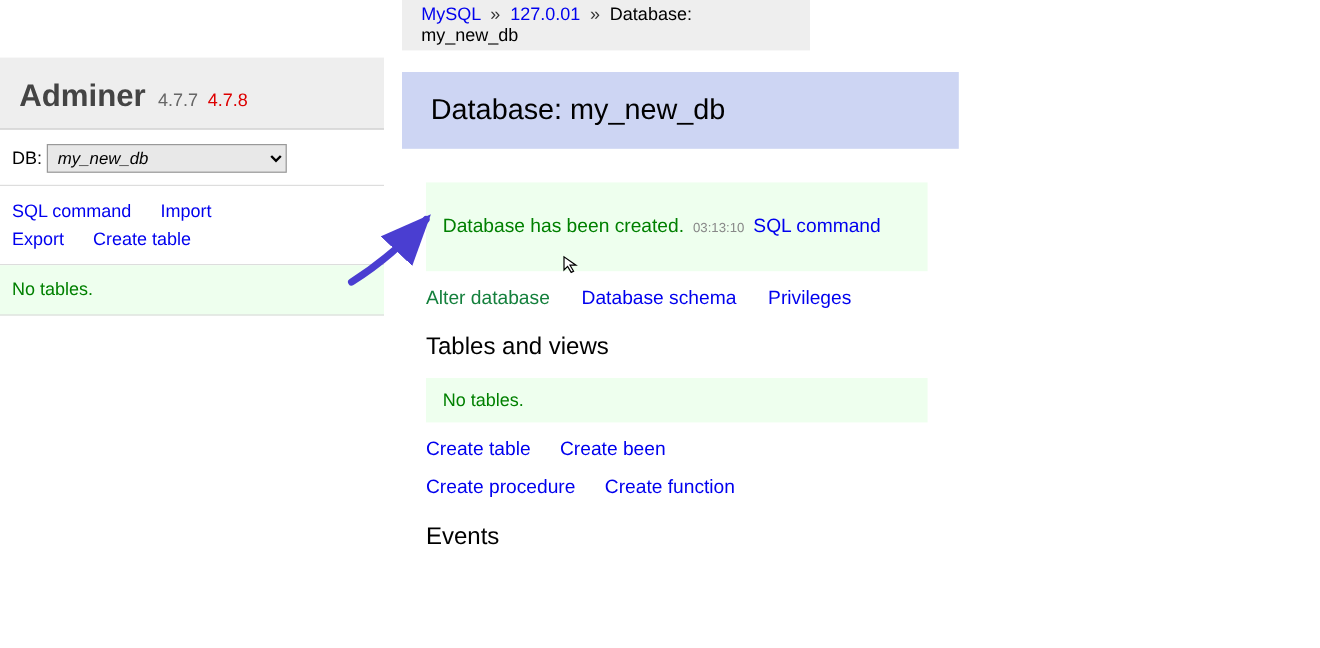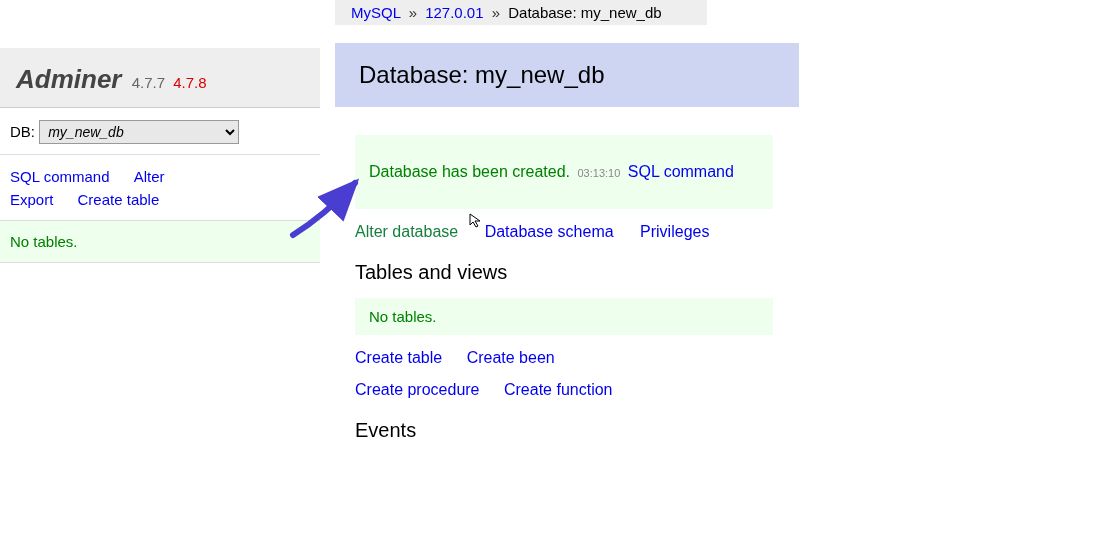--- a/index.html
+++ b/index.html
@@ -24,21 +24,20 @@
     width: 320px;
   }
   .brand {
     background: #eeeeee;
     border-bottom: 1px solid #ccc;
     padding: 16px 10px 12px 16px;
     margin-top: 48px;
   }
   .brand-title {
     font-size: 26px;
-    font-style: italic;
     color: #444;
     font-weight: bold;
   }
   .brand-ver {
     font-size: 15px;
     color: #666;
     margin-left: 6px;
   }
   .brand-new {
     font-size: 15px;
@@ -76,21 +75,21 @@
     position: absolute;
     left: 335px;
     top: 0;
     width: 740px;
   }
   .breadcrumbs {
     background: #eeeeee;
     padding: 4px 16px;
     font-size: 15px;
     display: inline-block;
-    width: 372px;
+    width: 340px;
   }
   .breadcrumbs .sep { color: #333; margin: 0 4px; }
   .page-title {
     background: #cdd5f3;
     padding: 18px 24px;
     margin-top: 18px;
     width: 464px;
     font-size: 24px;
     font-weight: normal;
   }
@@ -156,21 +155,21 @@
     <span class="brand-new">4.7.8</span>
   </div>
   <div class="db-row">
     <label>DB:</label>
     <select>
       <option>my_new_db</option>
     </select>
   </div>
   <div class="side-links">
     <a href="#">SQL command</a>
-    <a href="#">Alter</a><br>
+    <a href="#">Import</a><br>
     <a href="#">Export</a>
     <a href="#">Create table</a>
   </div>
   <div class="side-notice">No tables.</div>
 </div>
 
 <div class="main">
   <div class="breadcrumbs">
     <a href="#">MySQL</a>
     <span class="sep">»</span>

